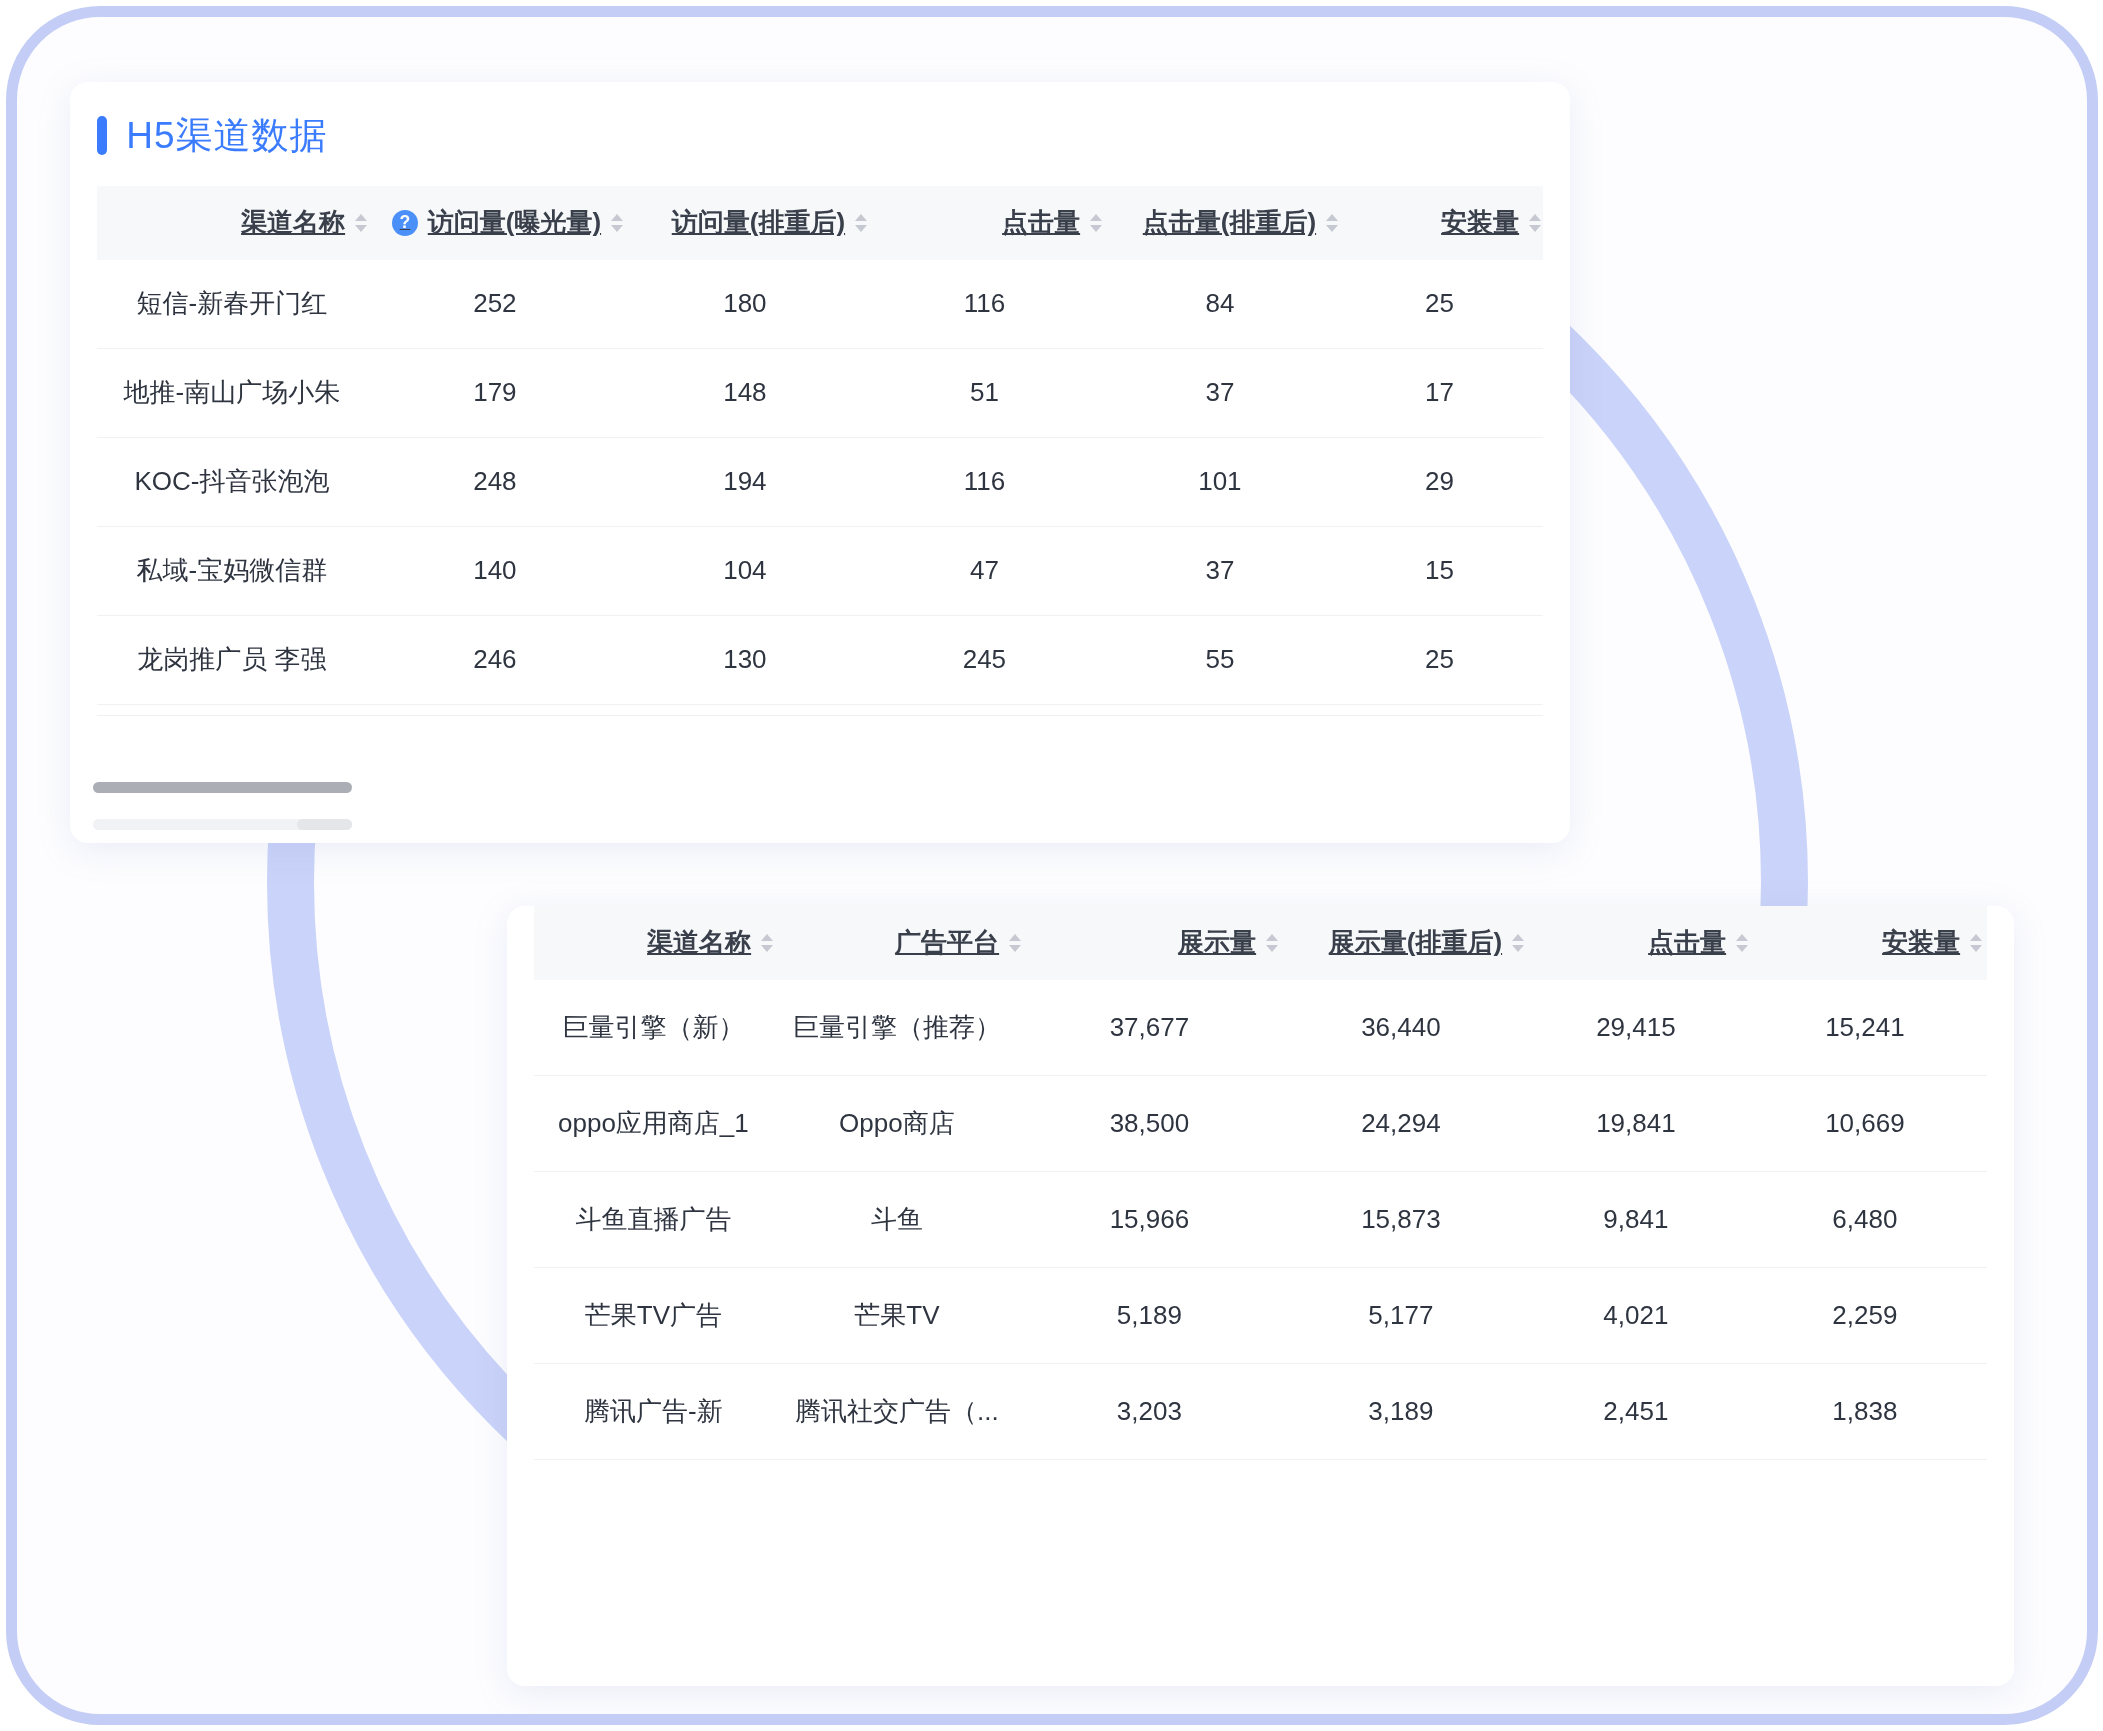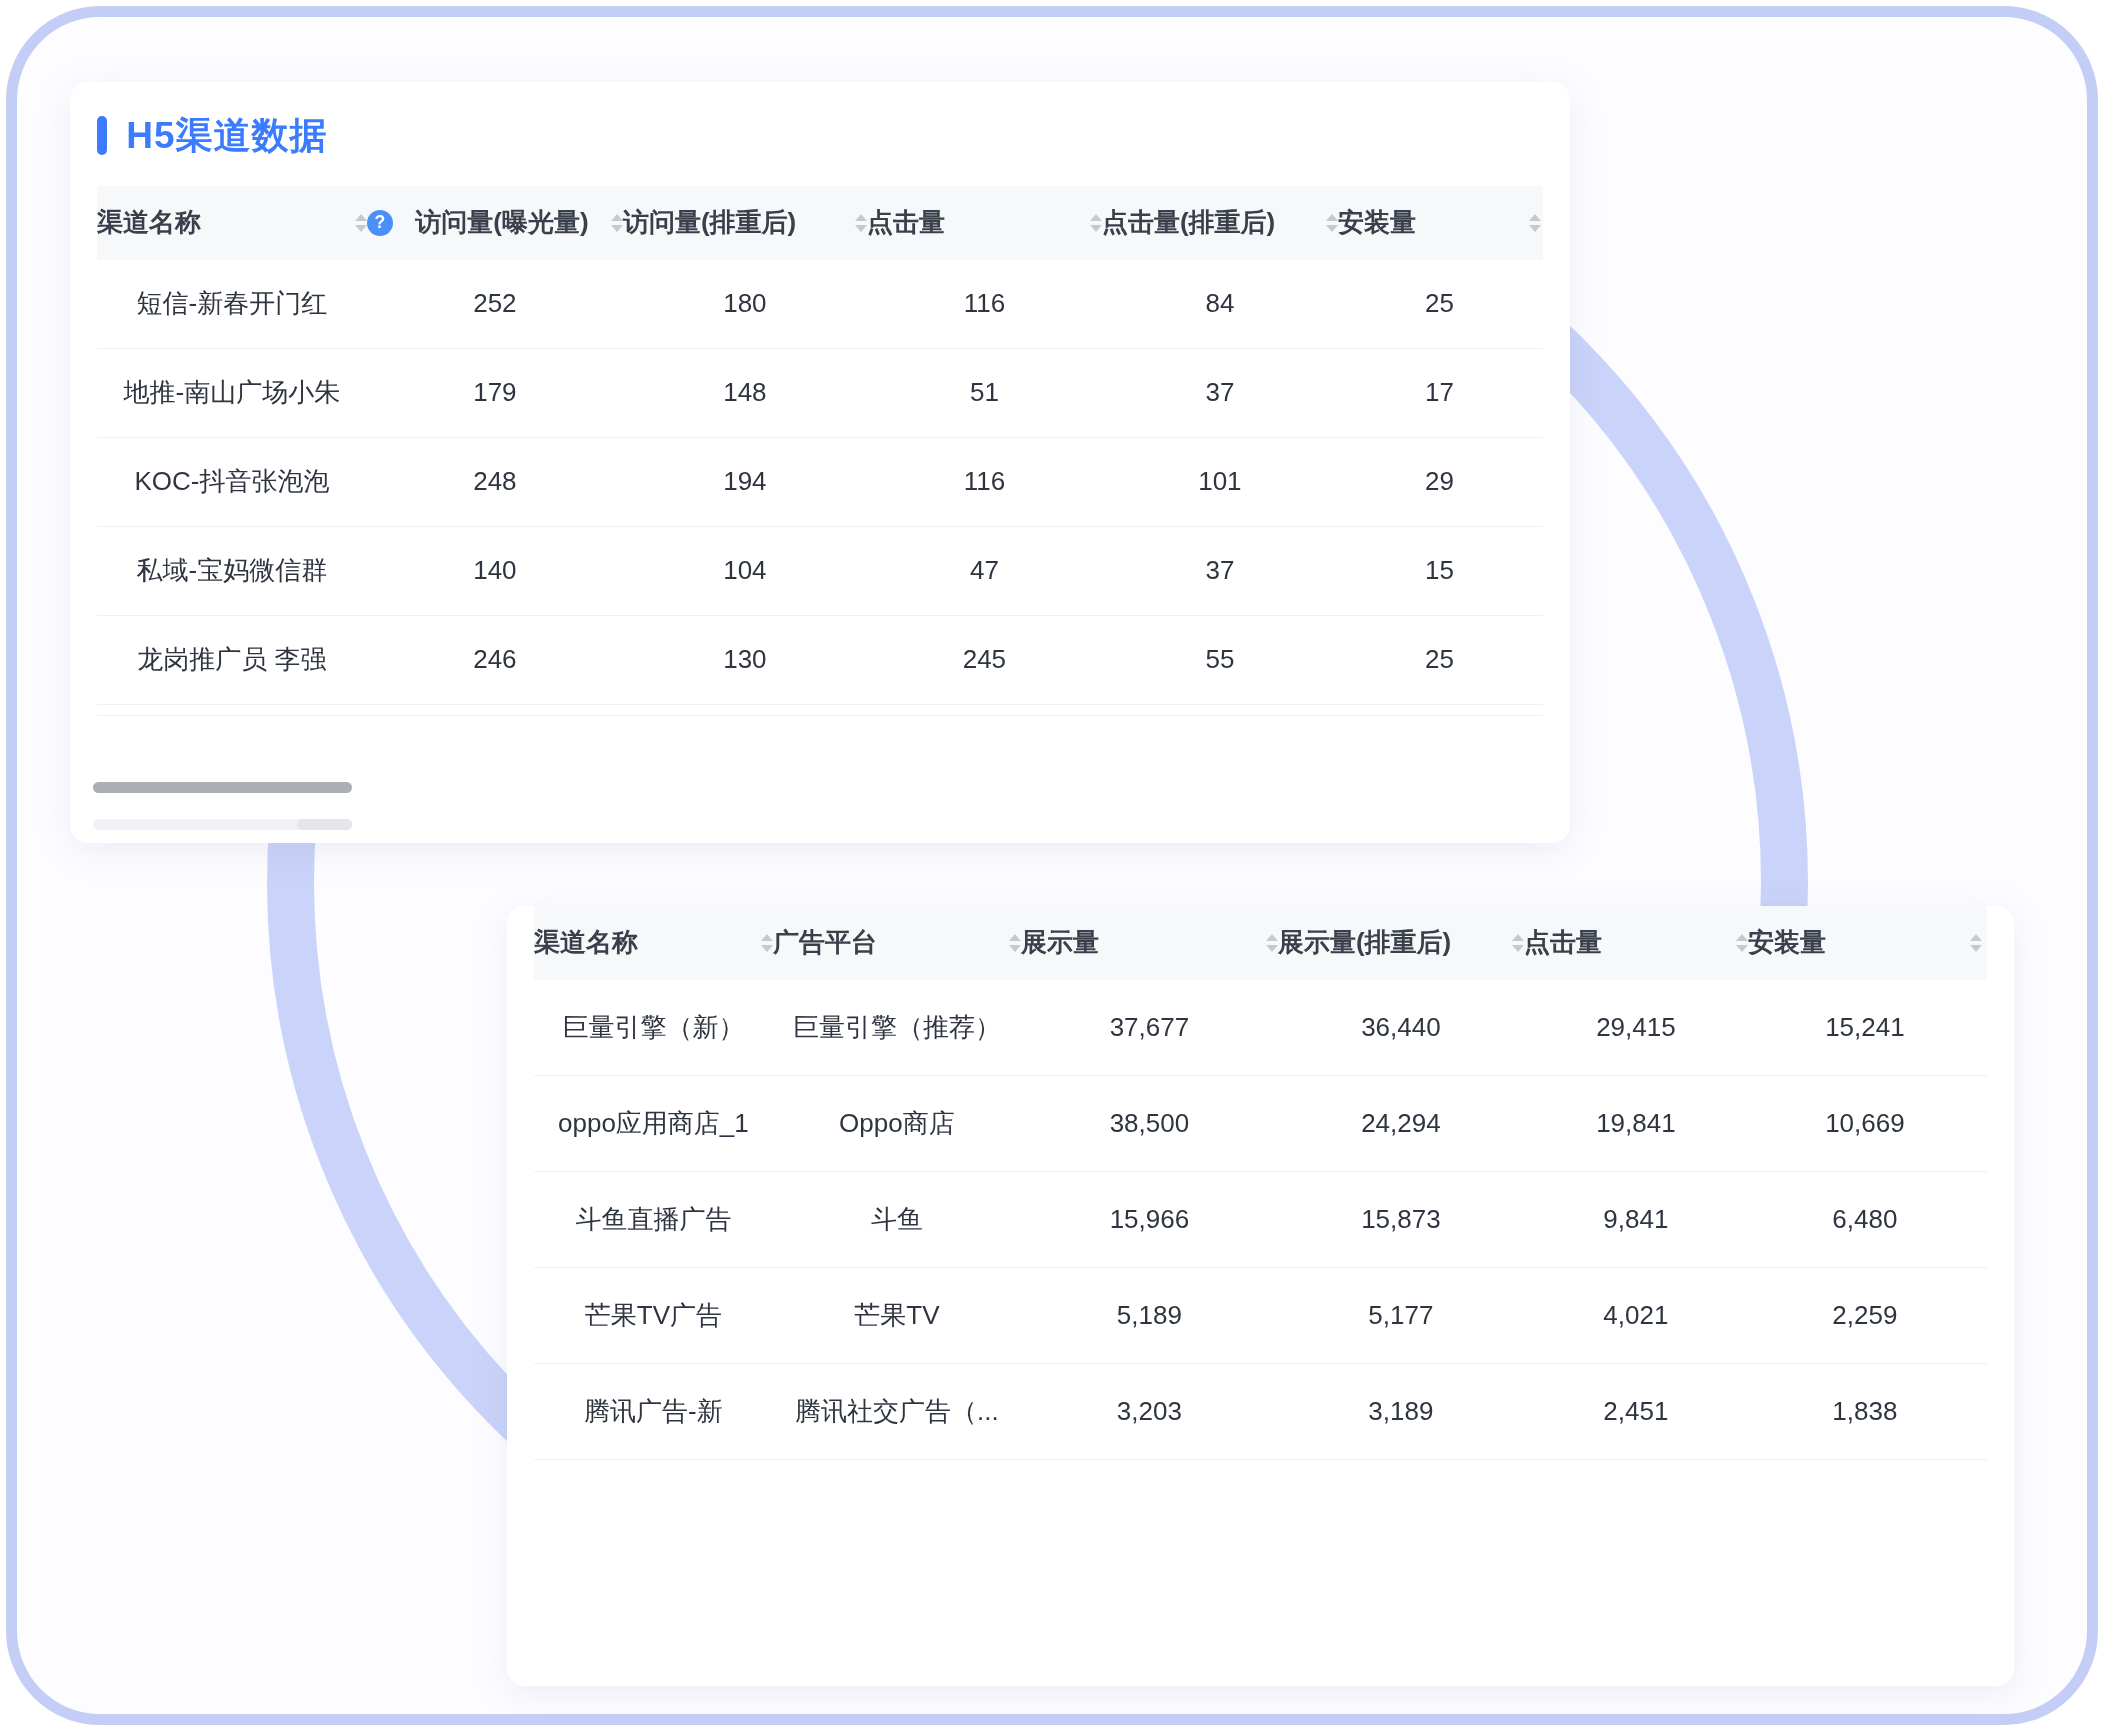--- a/index.html
+++ b/index.html
@@ -31,24 +31,24 @@
   }
   .card{
     position:absolute;background:#ffffff;border-radius:17.6px;
     box-shadow:0 7.8px 35px rgba(125,145,200,.14);
     z-index:2;
   }
   .card1{left:53px;top:65px;width:1500px;height:761px;}
   .card2{left:490px;top:889px;width:1507px;height:780px;}
   .card-title{display:flex;align-items:center;gap:19.5px;padding:29px 0 0 27px;margin-bottom:25px;}
   .title-bar{width:9.8px;height:39px;border-radius:4.9px;background:var(--accent);flex:0 0 auto;}
-  .card-title h2{font-size:37px;font-weight:700;color:var(--accent);letter-spacing:1px;white-space:nowrap;}
+  .card-title h2{font-size:37px;font-weight:400;color:var(--accent);letter-spacing:1px;white-space:nowrap;}
   .table{margin:0 27px;}
   .thead{display:grid;height:74px;background:var(--header-bg);align-items:center;}
-  .th{display:flex;justify-content:space-between;align-items:center;gap:9.8px;font-size:26px;font-weight:700;color:var(--header-text);white-space:nowrap;cursor:pointer;}
+  .th{display:flex;justify-content:flex-end;align-items:center;gap:9.8px;font-size:26px;font-weight:700;color:var(--header-text);white-space:nowrap;cursor:pointer;text-decoration:underline;}
   .tr{display:grid;align-items:center;border-bottom:1px solid var(--row-border);}
   .table-1 .tr{height:89px;}
   .table-2 .tr{height:96px;}
   .table-1 .thead,.table-1 .tr{grid-template-columns:270px 256px 244px 235px 236px 203px;}
   .table-2 .thead,.table-2 .tr{grid-template-columns:239px 248px 257px 246px 224px 234px;}
   .td{text-align:center;font-size:26px;font-weight:500;color:var(--cell-text);white-space:nowrap;overflow:hidden;}
   .table-1{border-bottom:1px solid #EEF0F3;padding-bottom:9.8px;}
   .sort{display:inline-flex;flex-direction:column;gap:3.9px;flex:0 0 auto;}
   .sort i{display:block;width:0;height:0;border-left:6.8px solid transparent;border-right:6.8px solid transparent;}
   .sort .up{border-bottom:7.8px solid var(--sort-gray);}

